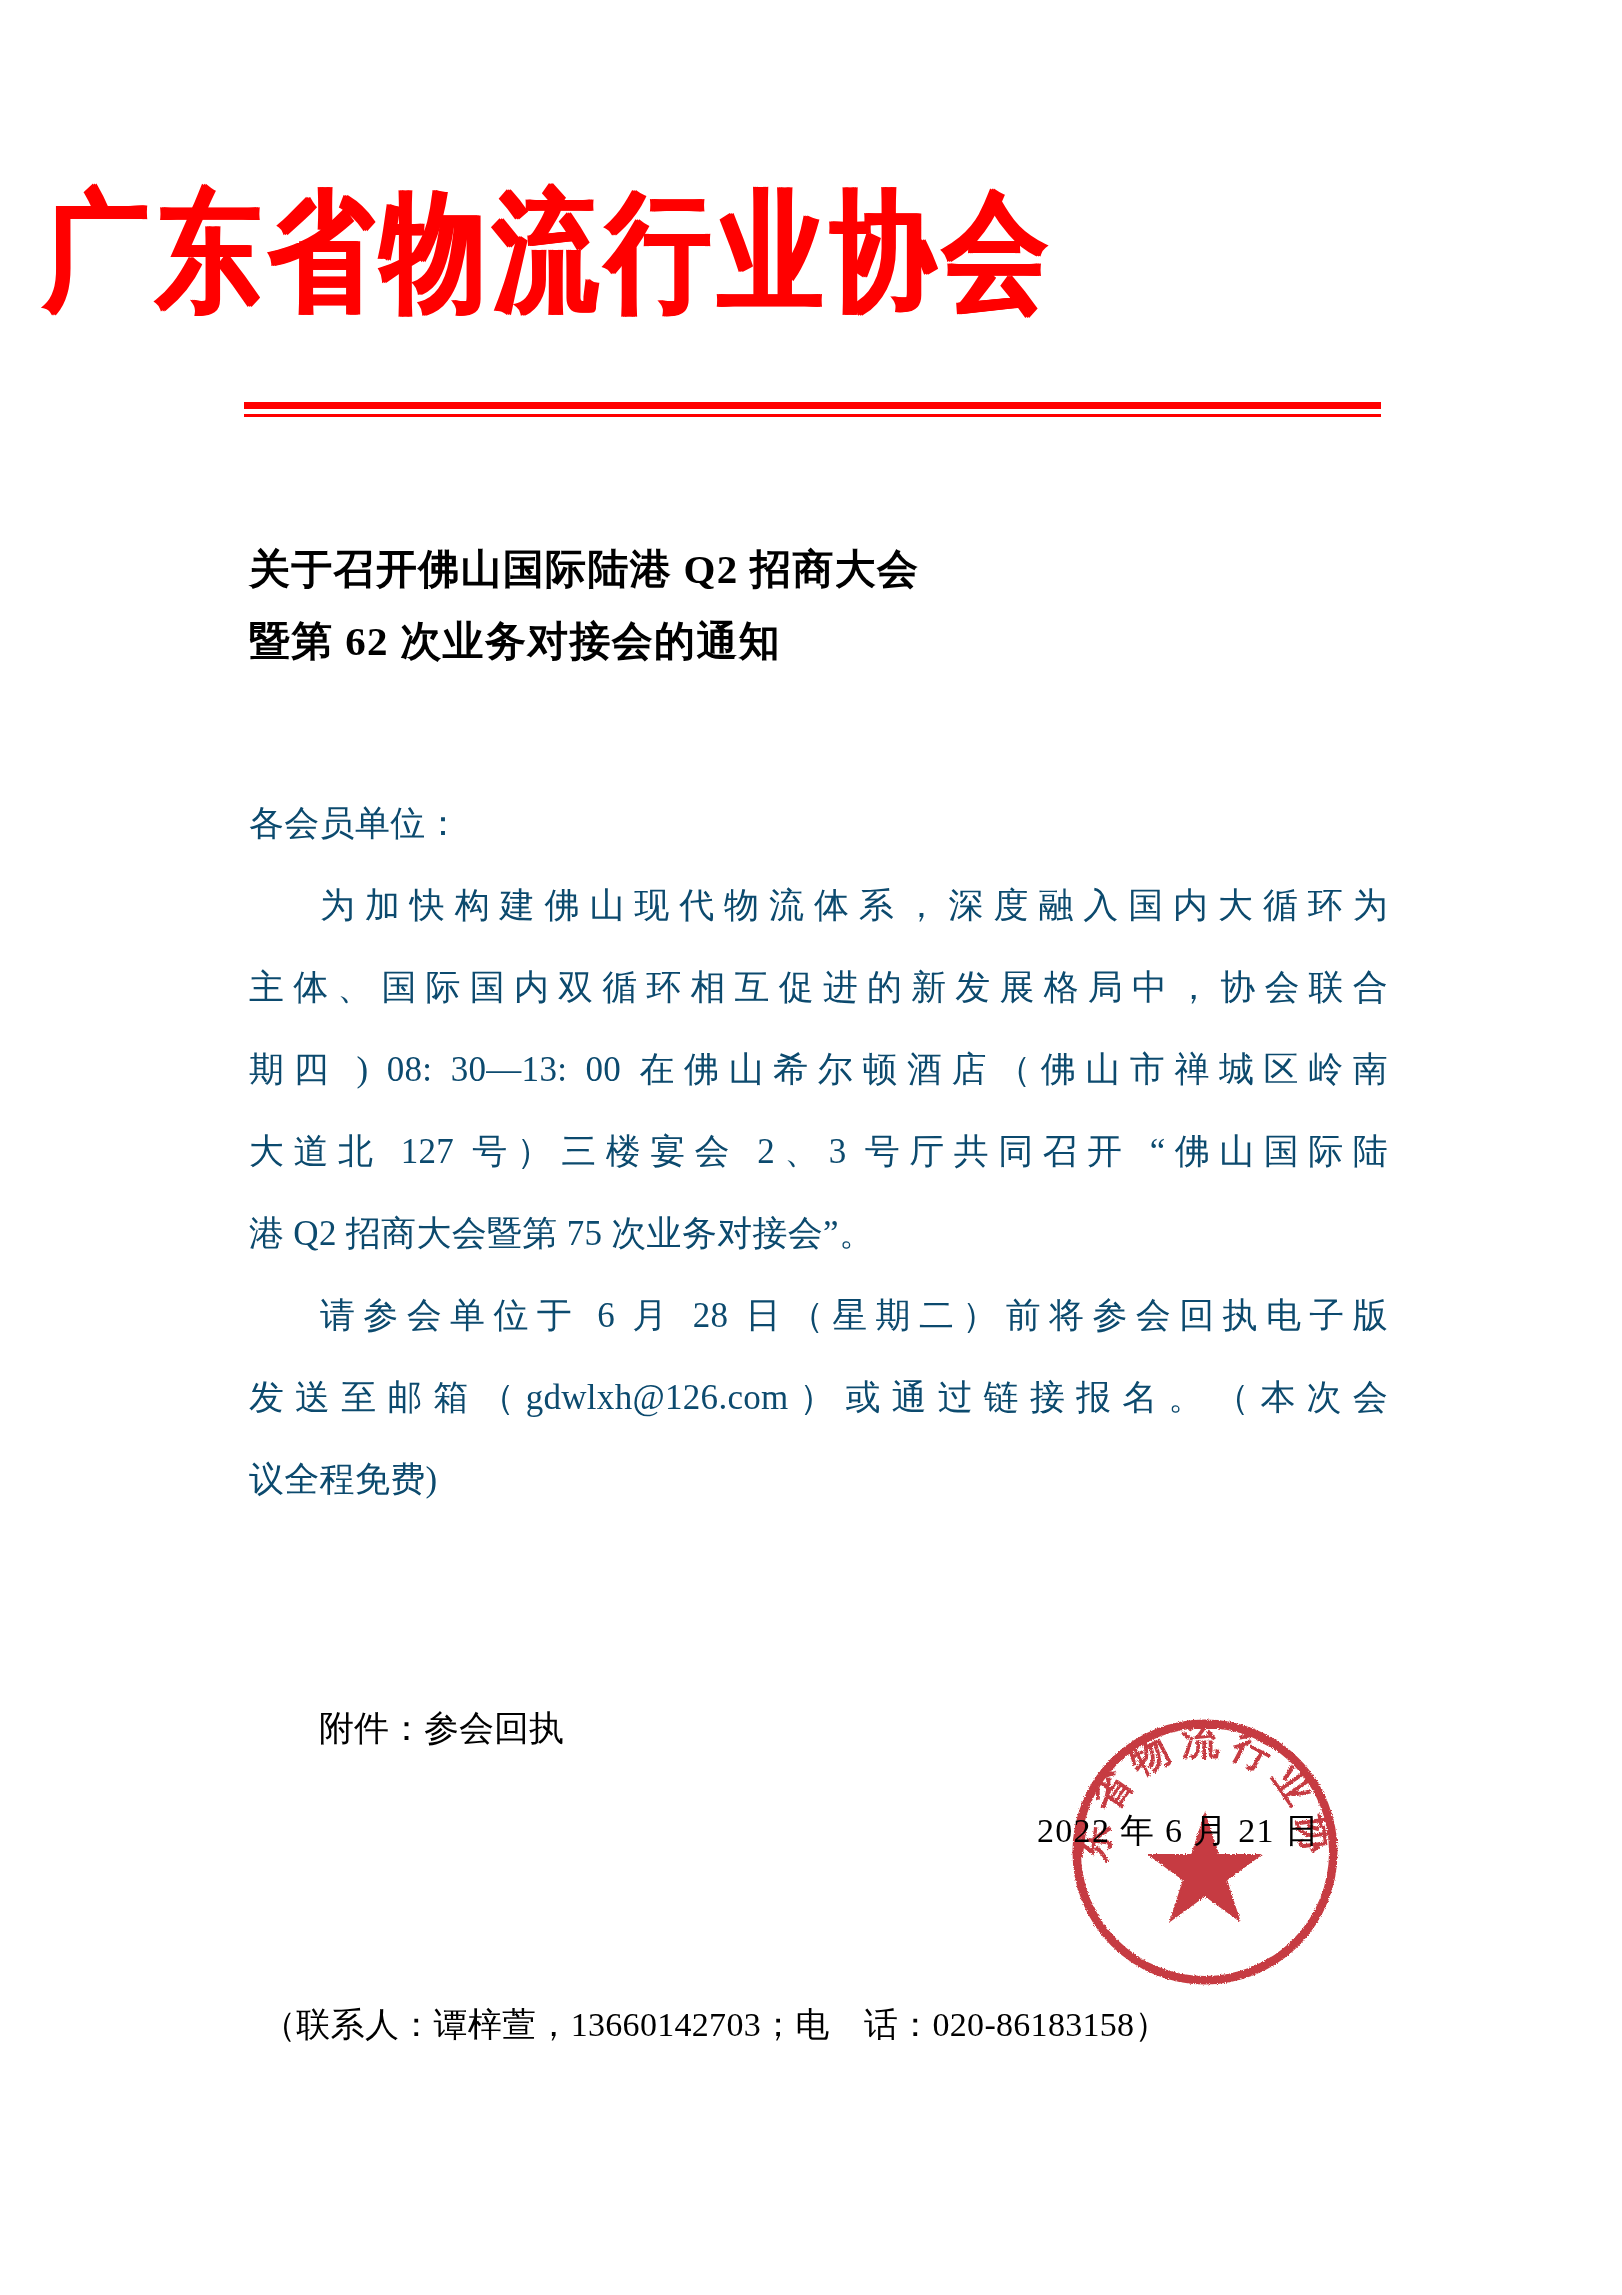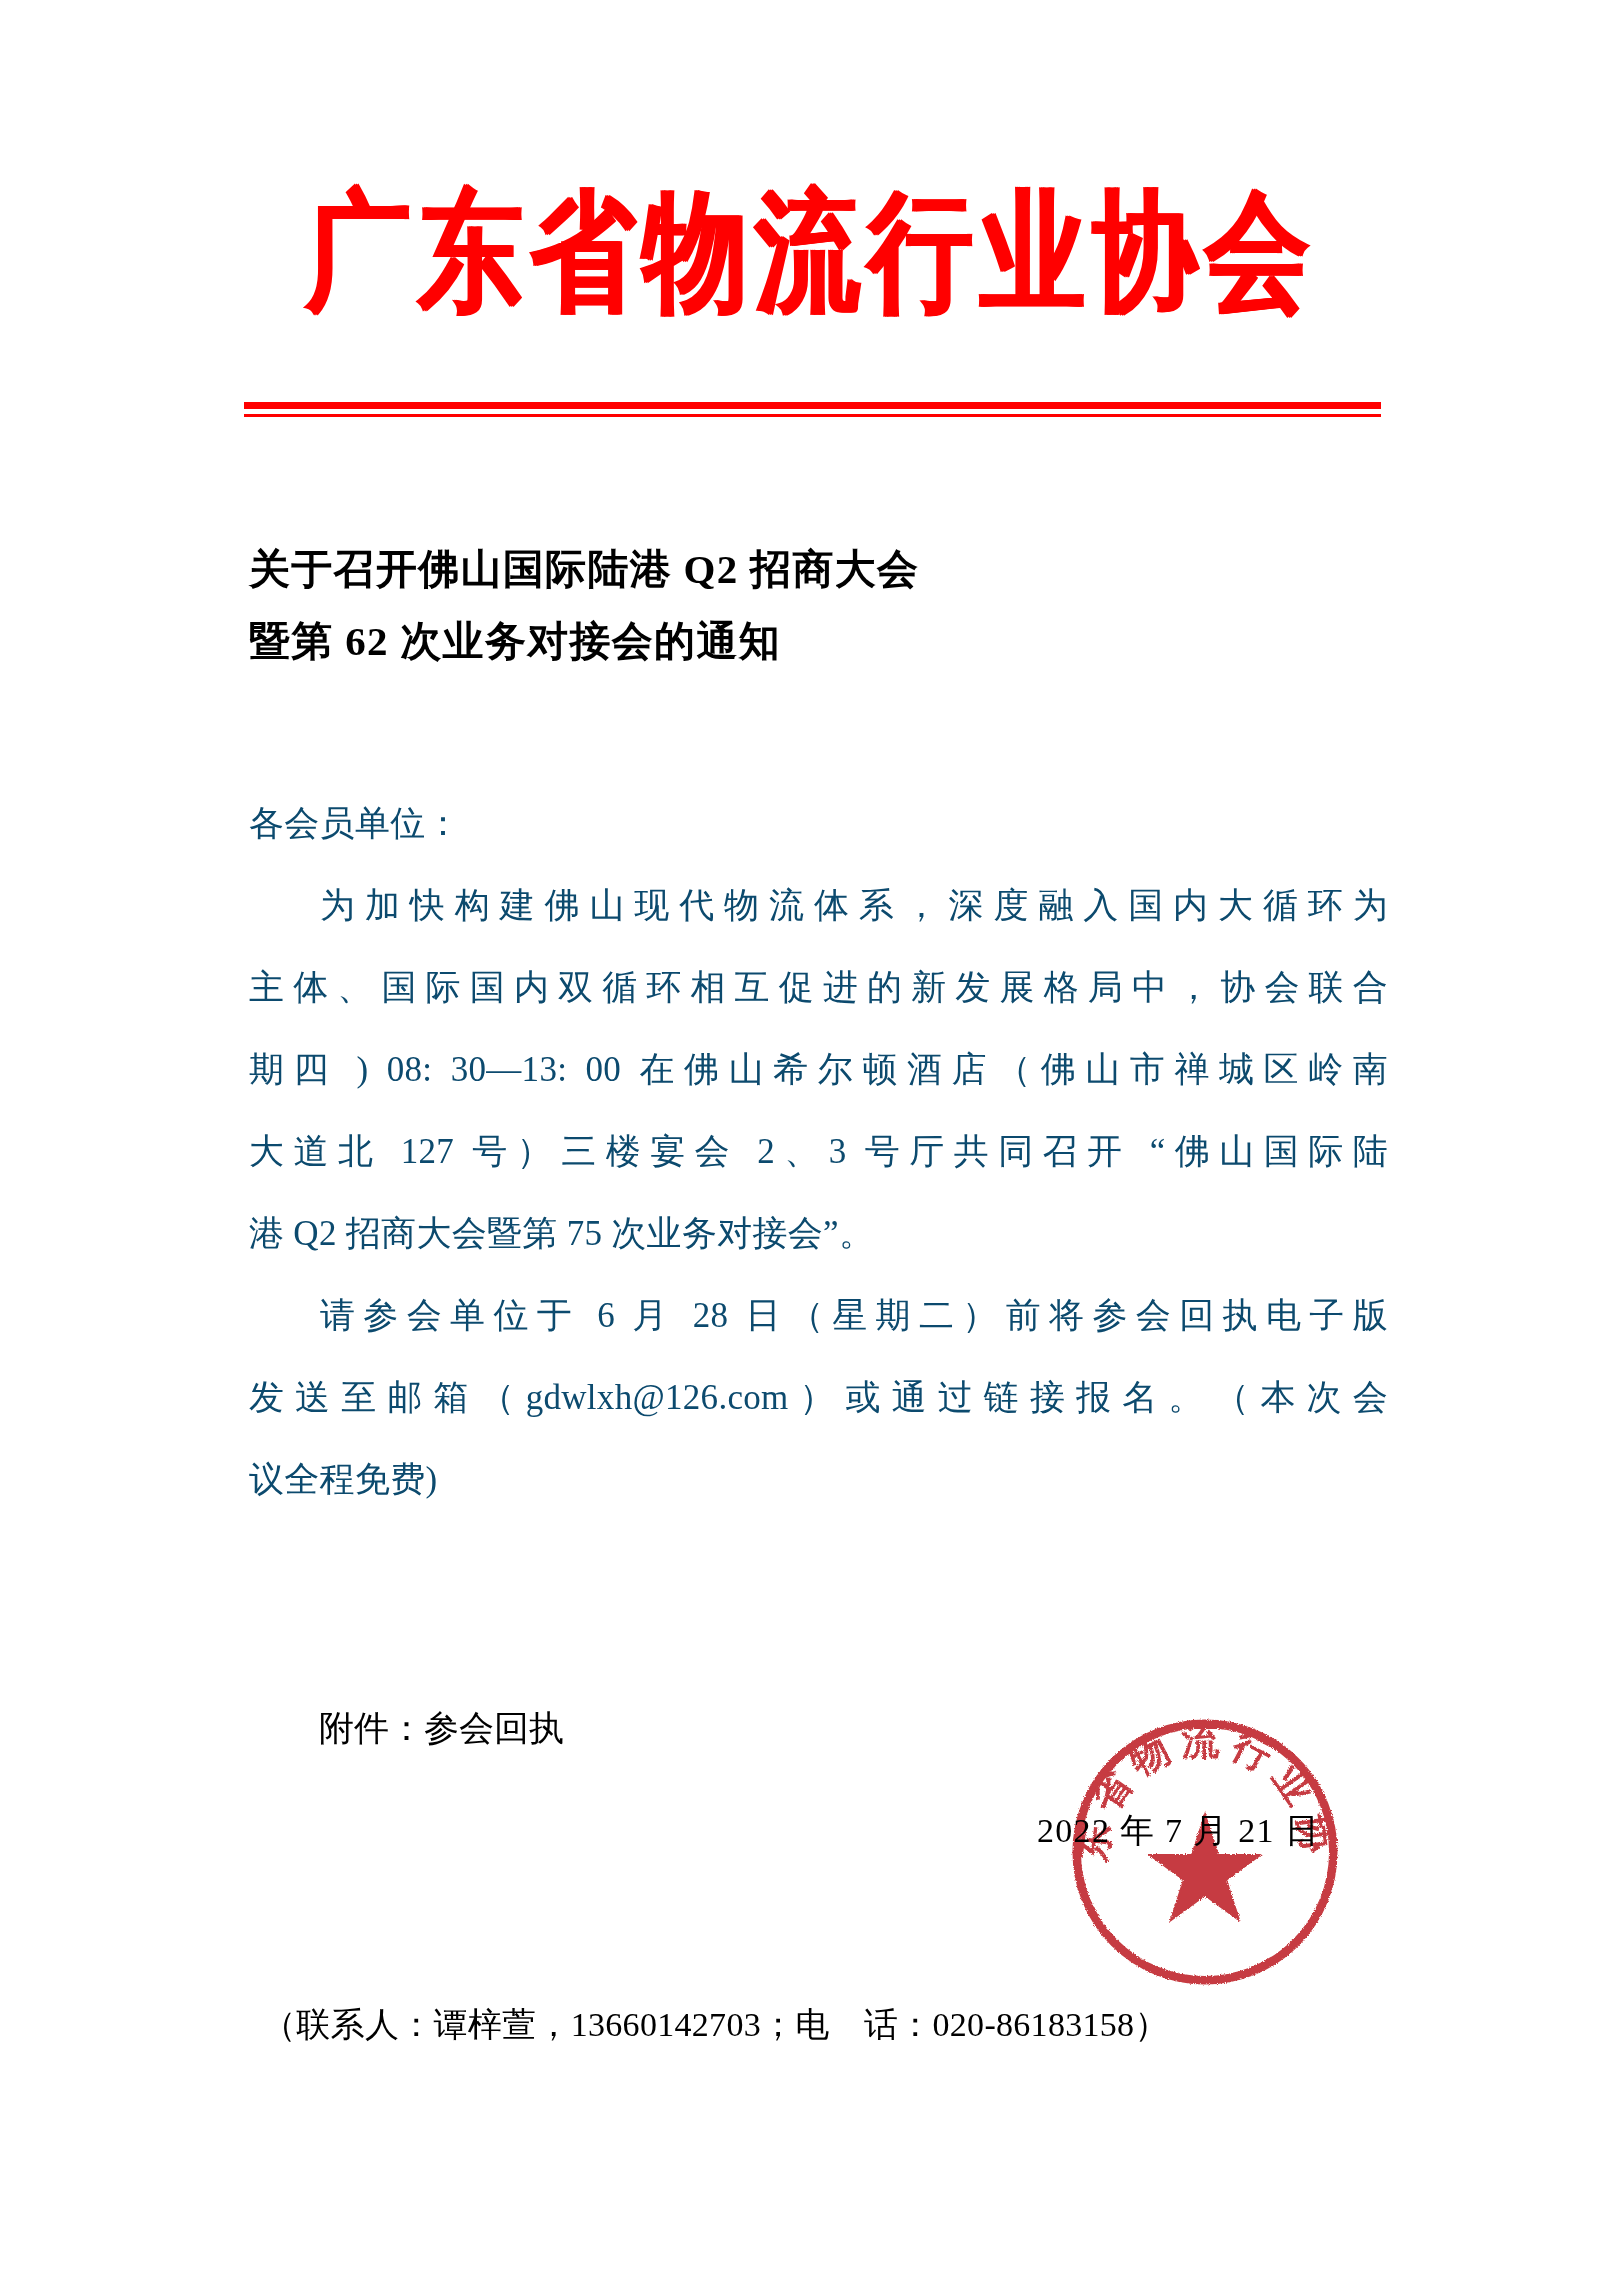--- a/index.html
+++ b/index.html
@@ -15,21 +15,21 @@
     overflow: hidden;
     font-family: "Liberation Serif", "DejaVu Serif", serif;
   }
 
   
   .masthead {
     position: absolute;
     left: 0;
     top: 196px;
     width: 1623px;
-    text-align: center;
+    text-align: left;
   }
   .masthead-title {
     display: inline-block;
     color: #FF0000;
     font-family: "Liberation Sans", "DejaVu Sans", sans-serif;
     font-size: 113px;
     font-weight: 700;
     letter-spacing: 9.2px;
     line-height: 1;
     white-space: nowrap;
@@ -190,18 +190,18 @@
       <g filter="url(#rough)" opacity="0.9">
         <circle cx="220" cy="220" r="196" fill="none" stroke="#C0272D" stroke-width="13"></circle>
         <text font-family="'Liberation Serif','DejaVu Serif',serif" font-size="58" font-weight="700" fill="#C0272D" letter-spacing="14">
           <textPath href="#sealArc" startOffset="50%" text-anchor="middle">广东省物流行业协会</textPath>
         </text>
         <polygon fill="#C0272D" points="220,158 241,223 309,223 254,263 275,328 220,288 165,328 186,263 131,223 199,223"></polygon>
       </g>
     </svg>
   </div>
 
-  <div class="doc-date">2022 年 7 月 21 日</div>
+  <div class="doc-date">2022 年 6 月 21 日</div>
 
   <div class="contact">（联系人：谭梓萱，13660142703；电　话：020-86183158）</div>
 
 </div>
 
 
 </body></html>

